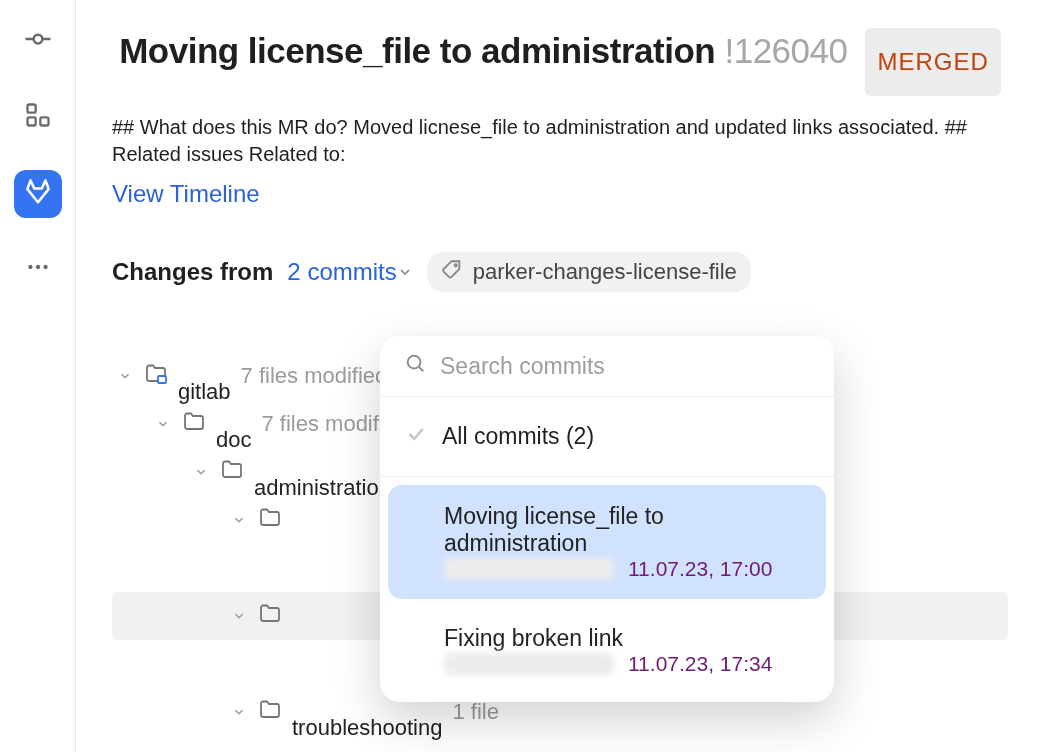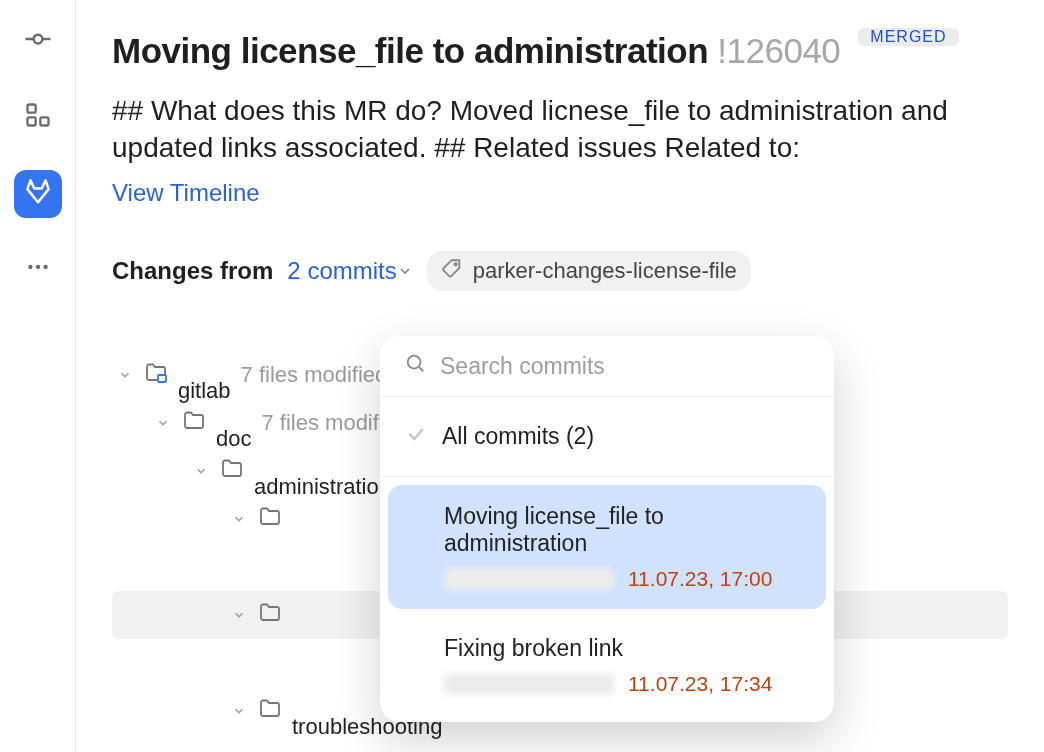--- a/index.html
+++ b/index.html
@@ -44,44 +44,44 @@
   .main {
     flex: 1;
     padding: 28px 36px 0 36px;
     position: relative;
     overflow: hidden;
   }
 
   .header-row {
     display: flex;
     align-items: flex-start;
-    justify-content: flex-start;
+    justify-content: center;
     gap: 18px;
   }
   .title {
     font-size: 35px;
     font-weight: 700;
     line-height: 1.3;
     letter-spacing: -0.5px;
   }
   .mr-id { color: #a7a7a7; font-weight: 400;}
   .badge {
     background: #ececec;
-    color: #1d4ed8;
-    font-size: 16px;
+    color: #c2410c;
+    font-size: 24px;
     font-weight: 400;
-    padding: 0 12px;
+    padding: 20px 12px;
     border-radius: 6px;
     white-space: nowrap;
     letter-spacing: 1px;
   }
 
   .desc {
     margin-top: 18px;
-    font-size: 28px;
+    font-size: 20px;
     line-height: 1.35;
     color: #1f1f1f;
   }
   .timeline-link {
     display: inline-block;
     margin-top: 12px;
     color: #2962d9;
     font-size: 24px;
     cursor: pointer;
   }
@@ -182,26 +182,25 @@
   .check-muted { color: #c7c7c7; }
   .commit-item {
     padding: 18px 24px 18px 56px;
     border-radius: 14px;
     margin: 8px;
     cursor: pointer;
   }
   .commit-item.sel { background: #d1e2ff; }
   .commit-title { font-size: 23px; color: #222; }
   .commit-meta {
-    margin-top: 10px;
     display: flex;
     align-items: center;
     gap: 14px;
     font-size: 21px;
-    color: #c2410c;
+    color: #701a75;
   }
   .blur-author {
     width: 170px;
     height: 22px;
     background: #ececec;
     border-radius: 6px;
     filter: blur(3px);
   }
 </style>
 </head>

